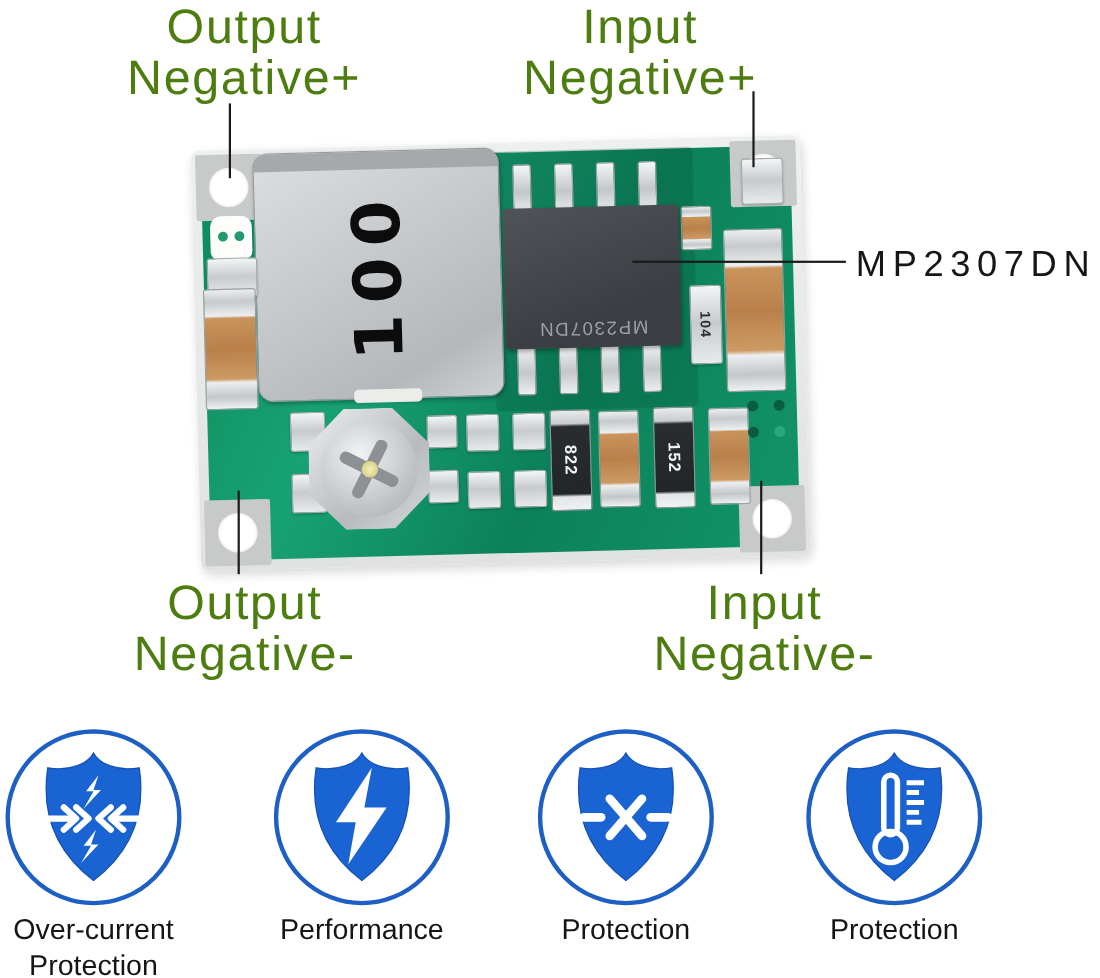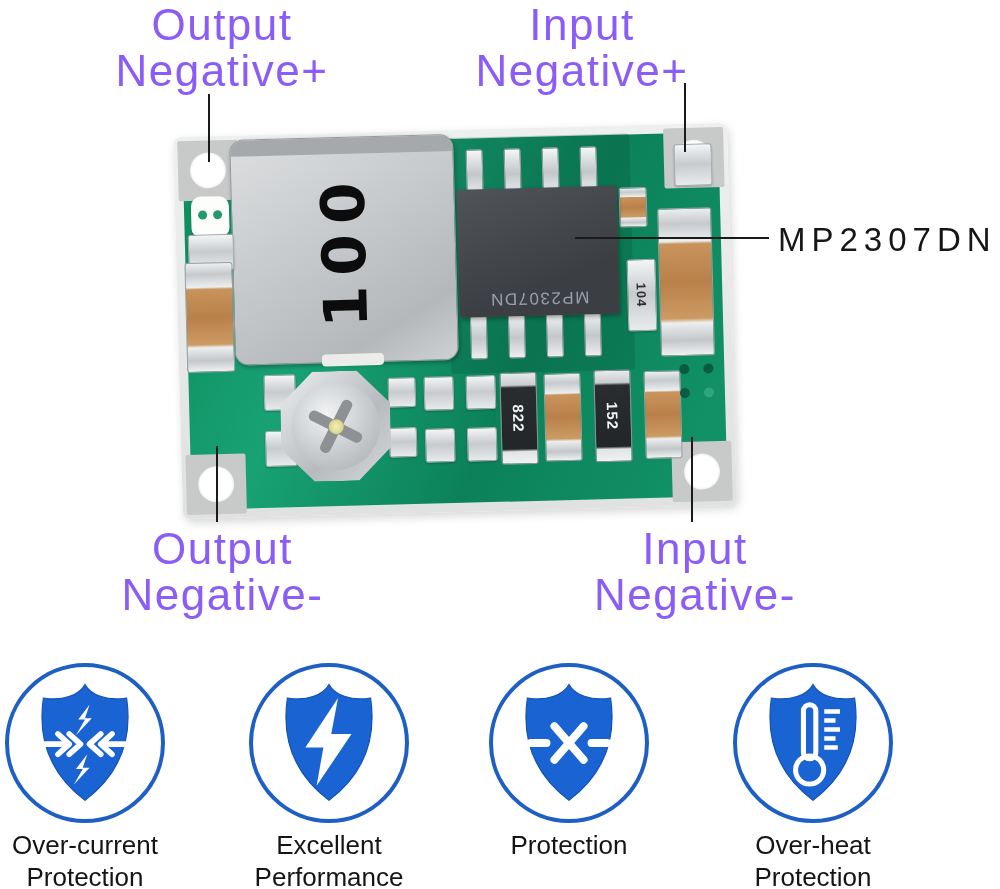--- a/index.html
+++ b/index.html
@@ -1,20 +1,20 @@
 <!DOCTYPE html>
 <html><head>
 <meta charset="utf-8">
 <style>
   html,body{margin:0;padding:0;background:#fff;}
   .page{position:relative;width:1000px;height:889px;background:#ffffff;overflow:hidden;
         font-family:"Liberation Sans",sans-serif;}
 
   
-  .callout{position:absolute;text-align:center;color:#8b5cf6;font-size:44px;line-height:46px;
+  .callout{position:absolute;text-align:center;color:#4d7c0f;font-size:44px;line-height:46px;
            font-weight:300;letter-spacing:1.5px;}
   .chip-callout{position:absolute;color:#161616;font-size:33px;font-weight:300;letter-spacing:6px;white-space:nowrap;}
   .leader{position:absolute;background:#1a1a1a;z-index:30;}
 
   
   .board{position:absolute;left:178px;top:130px;width:554px;height:382px;
          transform:rotate(-1.5deg);border-radius:8px;
          background:linear-gradient(180deg,#eef0ef,#dfe2e1);
          box-shadow:2px 4px 10px rgba(0,0,0,.16);}
   .board-green{position:absolute;left:9px;top:9px;right:9px;bottom:9px;border-radius:3px;
@@ -199,21 +199,20 @@
   </div>
 
   <div class="badge" style="left:249px;">
     <div class="badge-circle">
       <svg width="118" height="126" viewBox="0 0 100 112">
         <path d="M50 4 C55 13 69 19 87 16 C92 50 83 82 50 107 C17 82 8 50 13 16 C31 19 45 13 50 4 Z" fill="#1a63d2" stroke="#1450b4" stroke-width="1"></path>
         <polygon points="58,16 29,60 45,60 39,94 70,48 52,48" fill="#fff"></polygon>
       </svg>
     </div>
     <div class="badge-label">
-      <div>Excellent</div>
       <div>Performance</div>
     </div>
   </div>
 
   <div class="badge" style="left:489px;">
     <div class="badge-circle">
       <svg width="118" height="126" viewBox="0 0 100 112">
         <path d="M50 4 C55 13 69 19 87 16 C92 50 83 82 50 107 C17 82 8 50 13 16 C31 19 45 13 50 4 Z" fill="#1a63d2" stroke="#1450b4" stroke-width="1"></path>
         <g stroke="#fff" stroke-width="7" stroke-linecap="round">
           <path d="M37 41 L63 71"></path>
@@ -239,18 +238,17 @@
             <path d="M60 28 H74"></path>
               <path d="M60 36 H70"></path>
               <path d="M60 44 H74"></path>
             <path d="M60 52 H70"></path>
               <path d="M60 60 H72"></path>
           </g>
         </g>
       </svg>
     </div>
     <div class="badge-label">
-      <div>Over-heat</div>
       <div>Protection</div>
     </div>
   </div>
 
 </div>
 
 </body></html>

